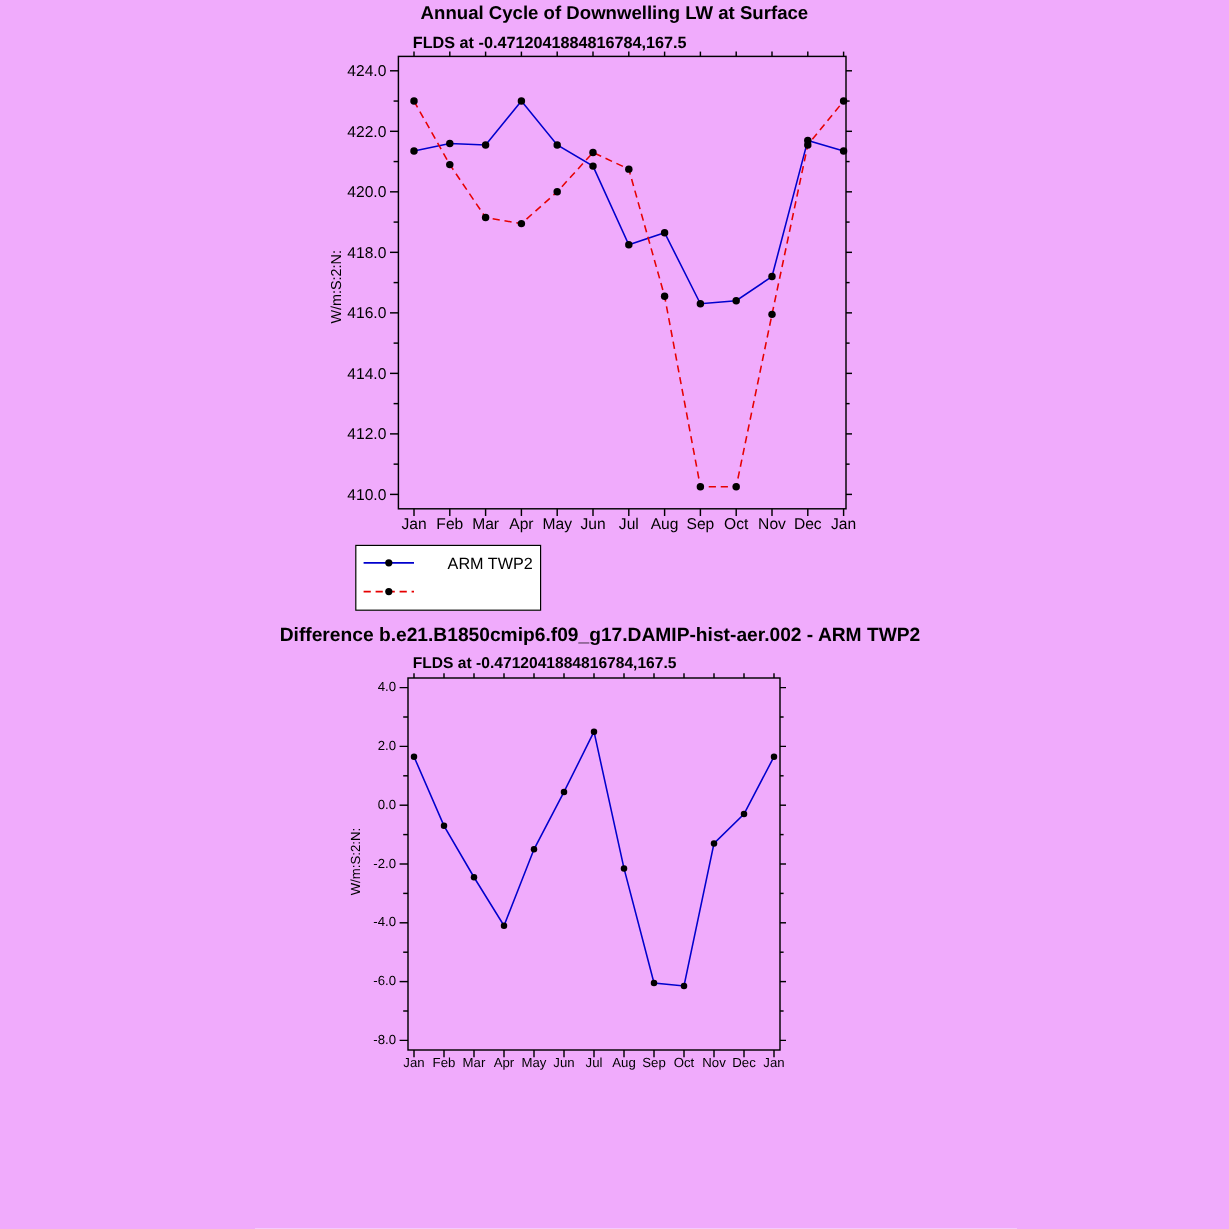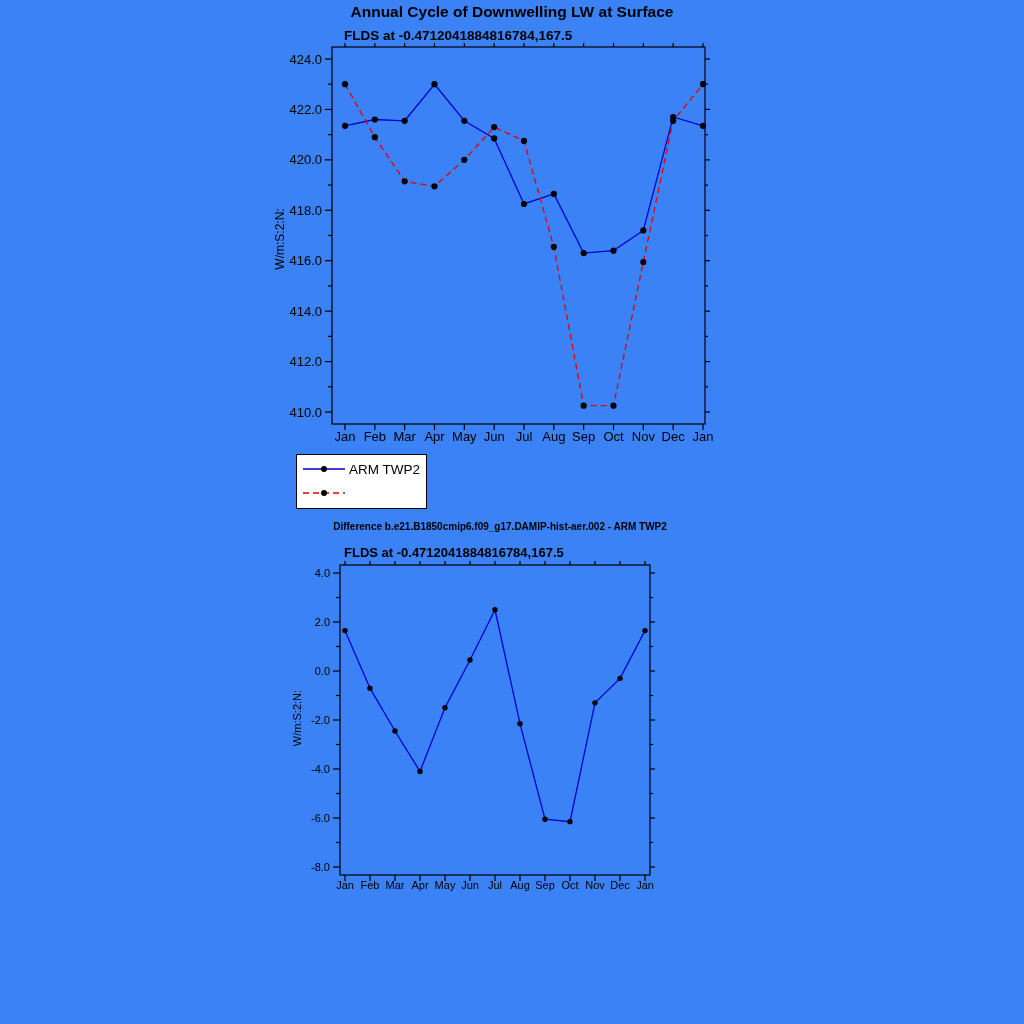--- a/index.html
+++ b/index.html
@@ -1,31 +1,31 @@
 <!DOCTYPE html>
 <html><head>
 <meta charset="utf-8">
 <style>
   html,body{margin:0;padding:0;background:#fff;}
   #stage{
     position:relative;
     width:1024px;height:1024px;
-    background:#3b82f6;
+    background:#f0abfc;
     font-family:"Liberation Sans", sans-serif;
     color:#000;
     overflow:hidden;
   }
   .abs{position:absolute;}
   .chart-title{
     font-weight:bold;
     font-size:15.5px;
     text-align:center;
     white-space:nowrap;
   }
-  .chart-title.small{font-size:10px;}
+  .chart-title.small{font-size:16px;}
   .chart-subtitle{
     font-size:13.5px;
     white-space:nowrap;
     font-weight:bold;
   }
   .chart-subtitle.small{font-size:13px;}
   .ylab{
     width:120px;
     text-align:center;
     font-size:12px;
@@ -36,20 +36,21 @@
   #legend-box{
     border:1px solid #000;
     background:#fff;
     padding:2px 6px 3px 4px;
     font-size:13.5px;
   }
   .legend-row{
     display:flex;
     align-items:center;
     height:24px;
+    gap:24px;
   }
   .legend-row svg{flex:0 0 auto;margin-right:2px;}
   .legend-label{white-space:nowrap;}
   svg text{fill:#000;}
 </style>
 </head>
 <body>
 
 <div id="stage">
 

